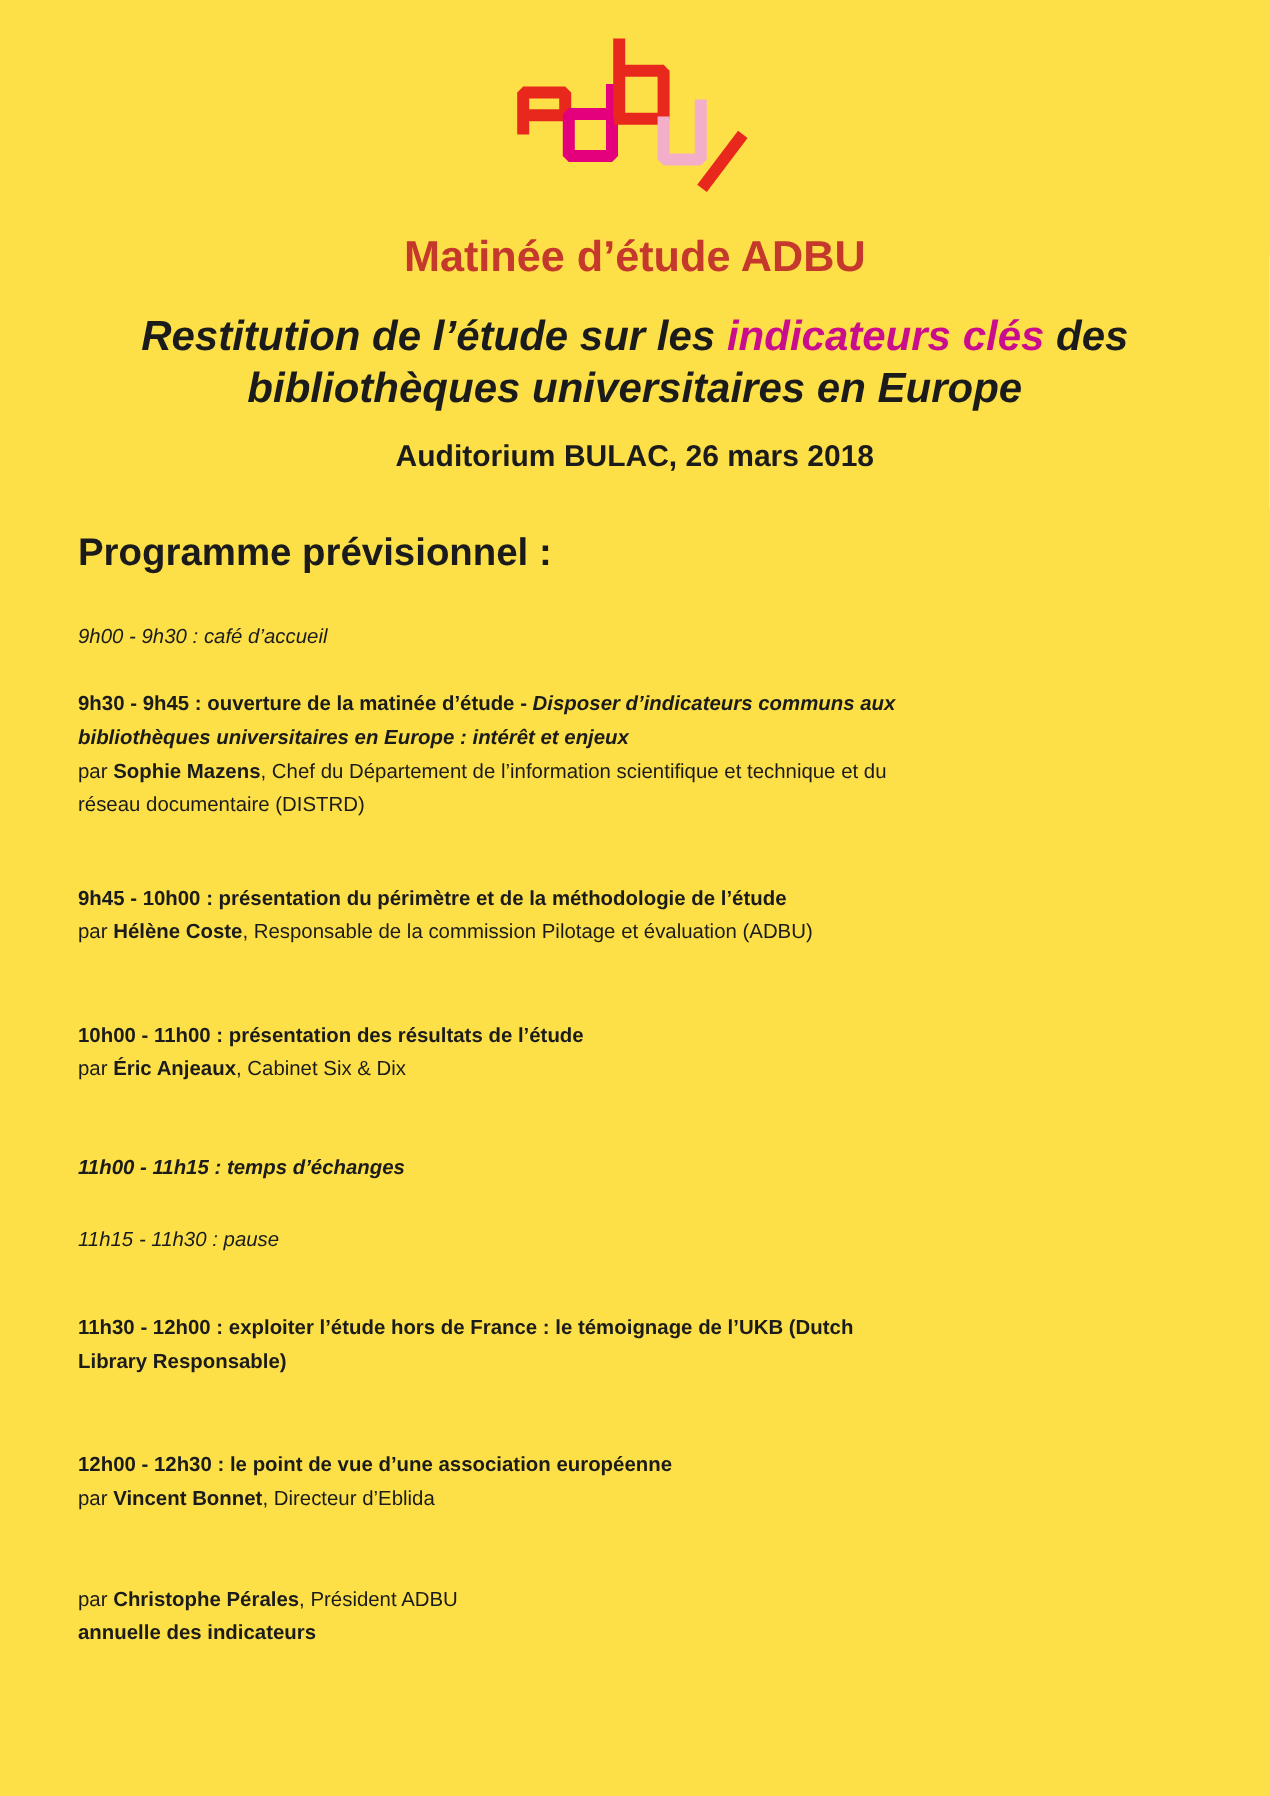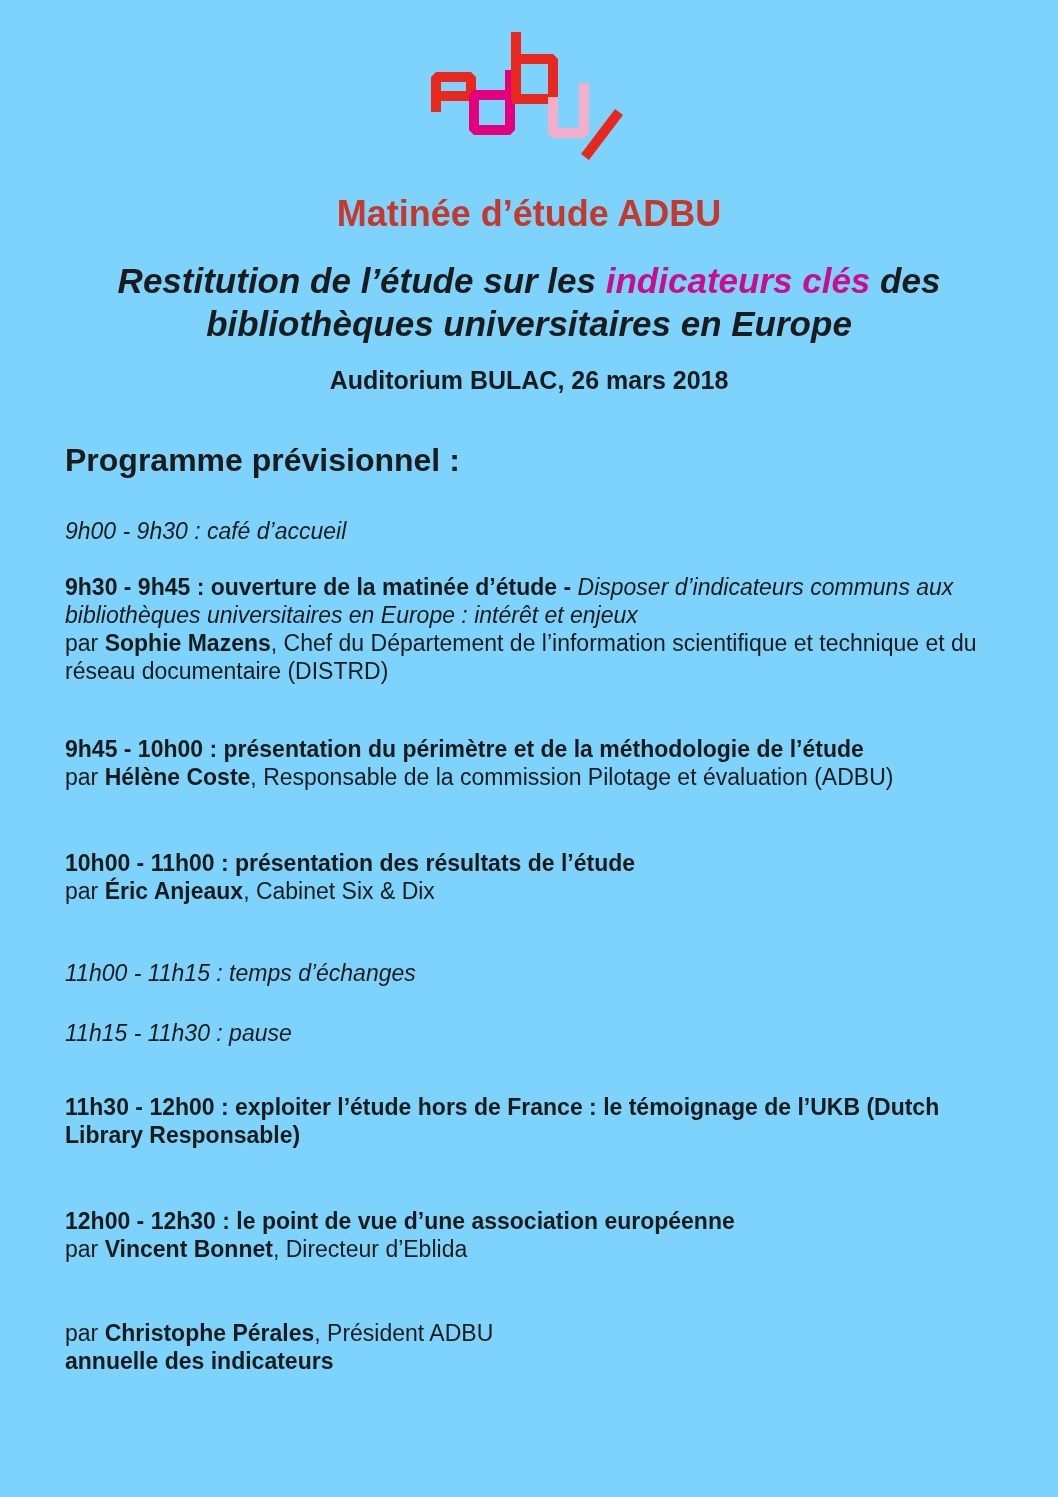--- a/index.html
+++ b/index.html
@@ -1,21 +1,21 @@
 <!DOCTYPE html>
 <html lang="fr"><head>
 <meta charset="utf-8">
 <style>
   html,body { margin:0; padding:0; }
   body { background:#ffffff; }
   .page {
     position:relative;
     width:1058px;
     height:1497px;
-    background:#7dd3fc;
+    background:#fde047;
     font-family:"Liberation Sans", sans-serif;
     color:#1b1b1b;
     overflow:hidden;
   }
   .logo-wrap { padding-top:28px; text-align:center; height:135px; }
   .logo-wrap svg { display:inline-block; }
 
   .title {
     margin-top:30px;
     font-size:36px;
@@ -43,29 +43,29 @@
     text-align:center;
   }
   .heading {
     margin:46px 65px 0 65px;
     font-size:32px;
     line-height:38px;
     font-weight:bold;
   }
   .program {
     margin:0 65px;
-    font-size:23px;
+    font-size:17px;
     line-height:28px;
   }
   .program-item { margin:0; }
   .program-line { white-space:nowrap; }
   .seg-r  { font-weight:400; font-style:normal; }
   .seg-b  { font-weight:700; font-style:normal; }
   .seg-i  { font-weight:400; font-style:italic; }
-  .seg-bi { font-weight:400; font-style:italic; }
+  .seg-bi { font-weight:700; font-style:italic; }
 </style>
 </head>
 <body>
 
 <div class="page">
 
   <div class="logo-wrap">
     <svg width="200" height="135" viewBox="0 0 200 135" fill="none" stroke-linejoin="bevel" stroke-linecap="butt" aria-hidden="true">
 
       <path d="M 7 84 L 7 49 L 42 49 L 42 68 L 12 68" stroke="#e8281c" stroke-width="10"></path>

